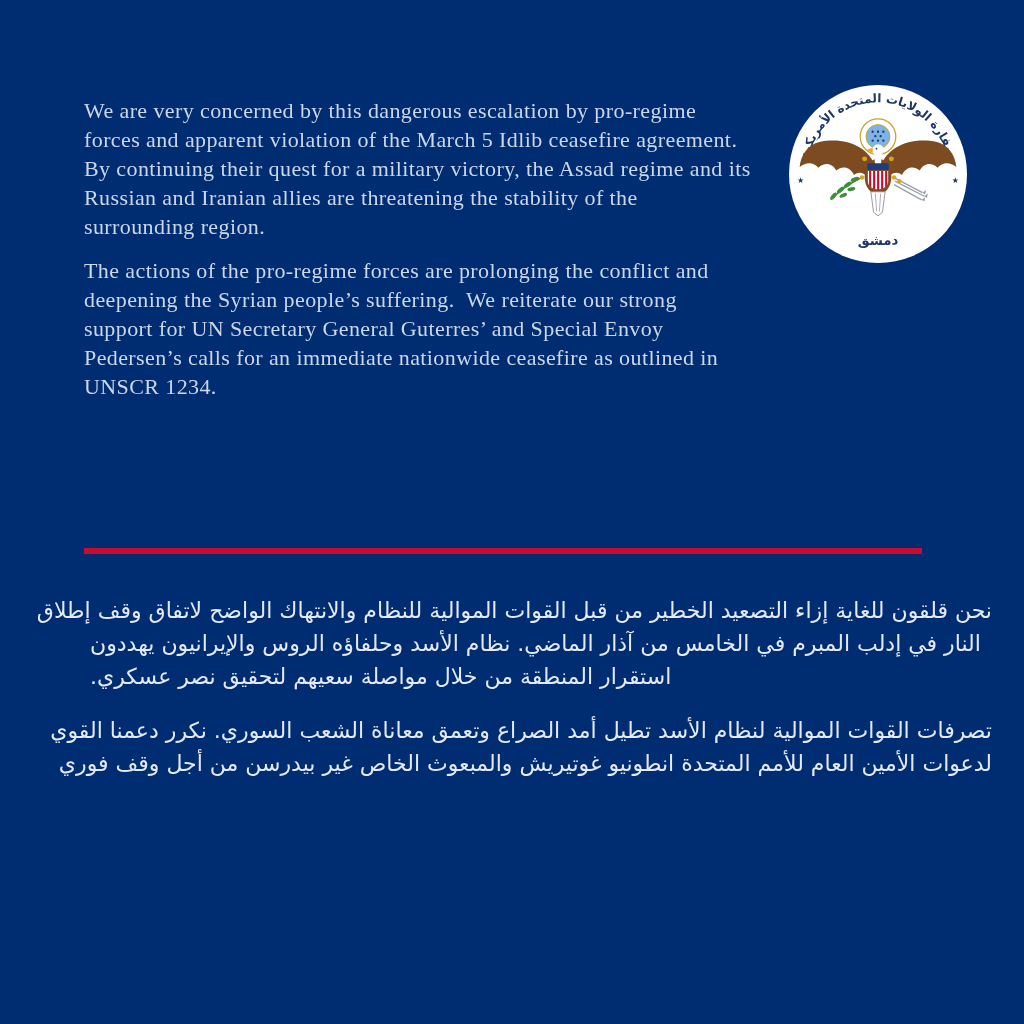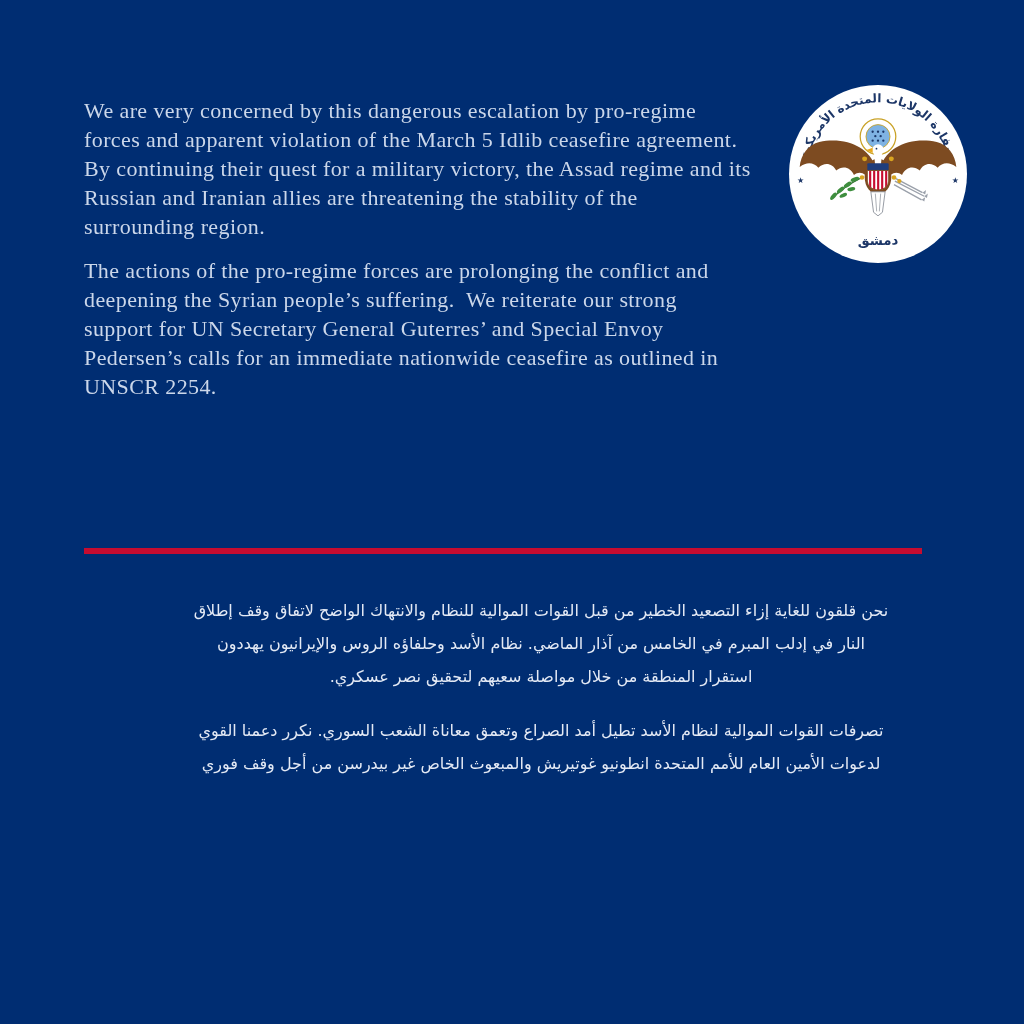--- a/index.html
+++ b/index.html
@@ -18,42 +18,42 @@
   .seal svg{display:block;width:100%;height:100%;}
   .seal-arc-text{font-family:"DejaVu Sans",sans-serif;font-weight:bold;}
   
   .divider{
     position:absolute;left:84px;top:548px;width:838px;height:6px;
     background:#c60c30;border:none;margin:0;padding:0;
   }
   
   .ar-block{
     position:absolute;right:62px;top:594px;width:902px;
-    direction:rtl;text-align:center;
+    direction:rtl;text-align:left;
     color:#e4eaf5;font-family:"DejaVu Sans",sans-serif;
-    font-size:16px;line-height:33px;
+    font-size:22px;line-height:33px;
   }
   .ar-block p{margin:0 0 21px 0;white-space:pre;}
 </style>
 </head>
 <body>
 
 <div class="canvas">
 
   <section class="en-block">
     <p>We are very concerned by this dangerous escalation by pro-regime
 forces and apparent violation of the March 5 Idlib ceasefire agreement.
 By continuing their quest for a military victory, the Assad regime and its
 Russian and Iranian allies are threatening the stability of the
 surrounding region.</p>
     <p>The actions of the pro-regime forces are prolonging the conflict and
 deepening the Syrian people’s suffering.  We reiterate our strong
 support for UN Secretary General Guterres’ and Special Envoy
 Pedersen’s calls for an immediate nationwide ceasefire as outlined in
-UNSCR 2254.</p>
+UNSCR 1234.</p>
   </section>
 
   <div class="seal">
     <svg viewBox="0 0 200 200" xmlns="http://www.w3.org/2000/svg">
       <defs>
         <path id="arcTop" d="M 31 140 A 80 80 0 1 1 169 140" fill="none"></path>
         <clipPath id="shieldClip">
             <path d="M88 96 h24 v12 a12 10 0 0 1 -24 0 z"></path>
           </clipPath>
       </defs>

